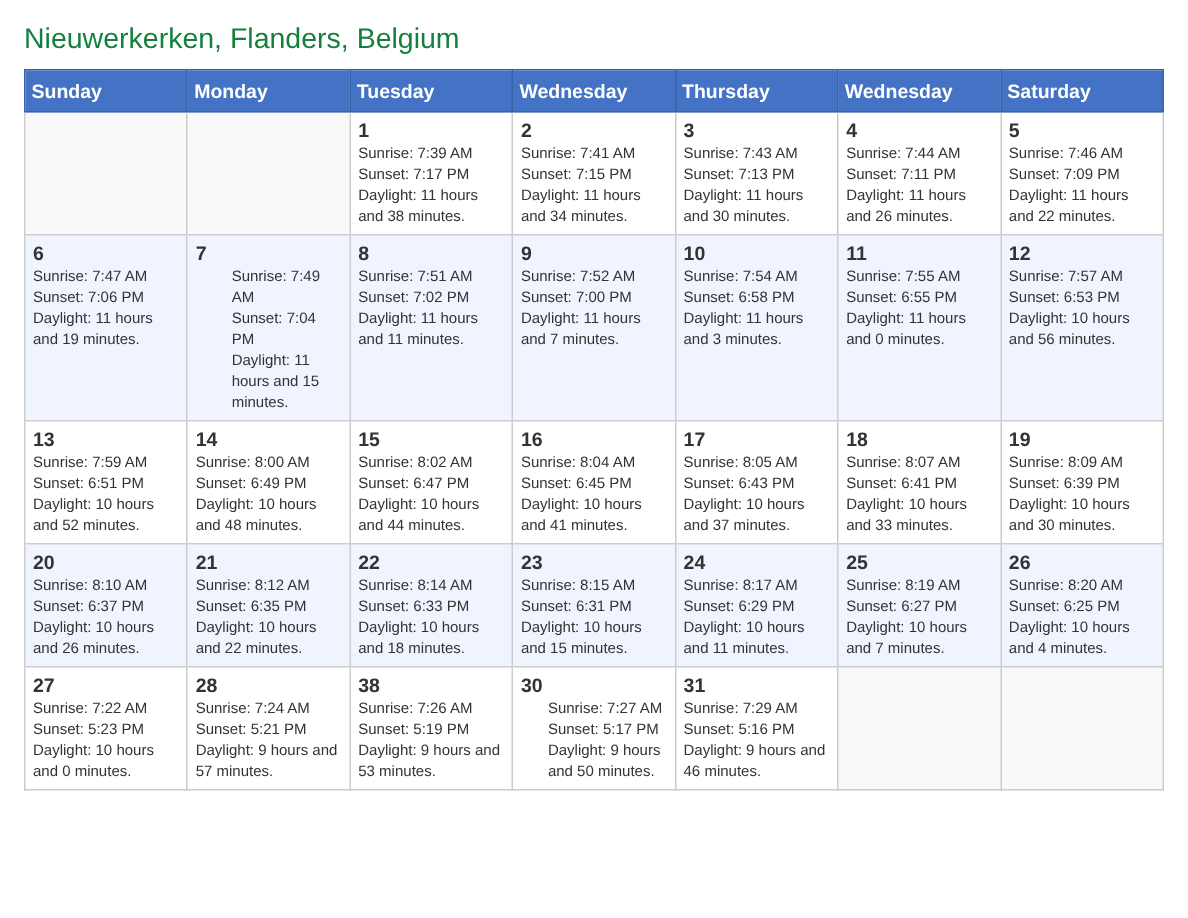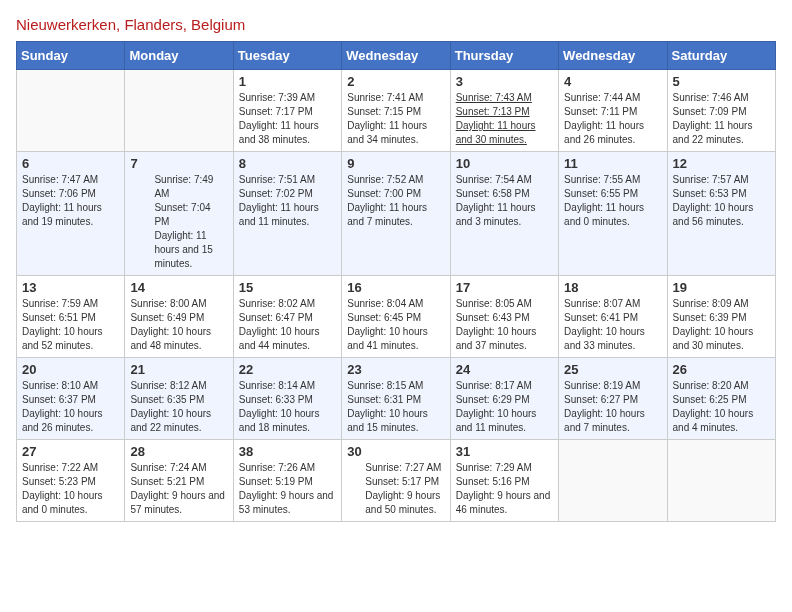--- a/index.html
+++ b/index.html
@@ -36,22 +36,22 @@
     .title-block {
       text-align: right;
     }
     .month-title {
       font-size: 38px;
       font-weight: normal;
       color: #333;
       line-height: 1.1;
     }
     .location {
-      font-size: 15px;
-      color: #b91c1c;
+      font-size: 19px;
+      color: #15803d;
     }
     .calendar {
       width: 100%;
       border-collapse: collapse;
       border: 1px solid #ccc;
       padding-left: 20px;
     }
     .calendar th {
       background: #4472C4;
       color: #fff;
@@ -127,21 +127,21 @@
 Daylight: 11 hours and 38 minutes.</div>
         </td>
         <td>
           <span class="day-num">2</span>
           <div class="day-info" style="white-space: pre-line;">Sunrise: 7:41 AM
 Sunset: 7:15 PM
 Daylight: 11 hours and 34 minutes.</div>
         </td>
         <td>
           <span class="day-num">3</span>
-          <div class="day-info" style="white-space: pre-line; text-decoration: underline;">Sunrise: 7:43 AM
+          <div class="day-info" style="white-space: pre-line;">Sunrise: 7:43 AM
 Sunset: 7:13 PM
 Daylight: 11 hours and 30 minutes.</div>
         </td>
         <td>
           <span class="day-num">4</span>
           <div class="day-info" style="white-space: pre-line;">Sunrise: 7:44 AM
 Sunset: 7:11 PM
 Daylight: 11 hours and 26 minutes.</div>
         </td>
         <td>

